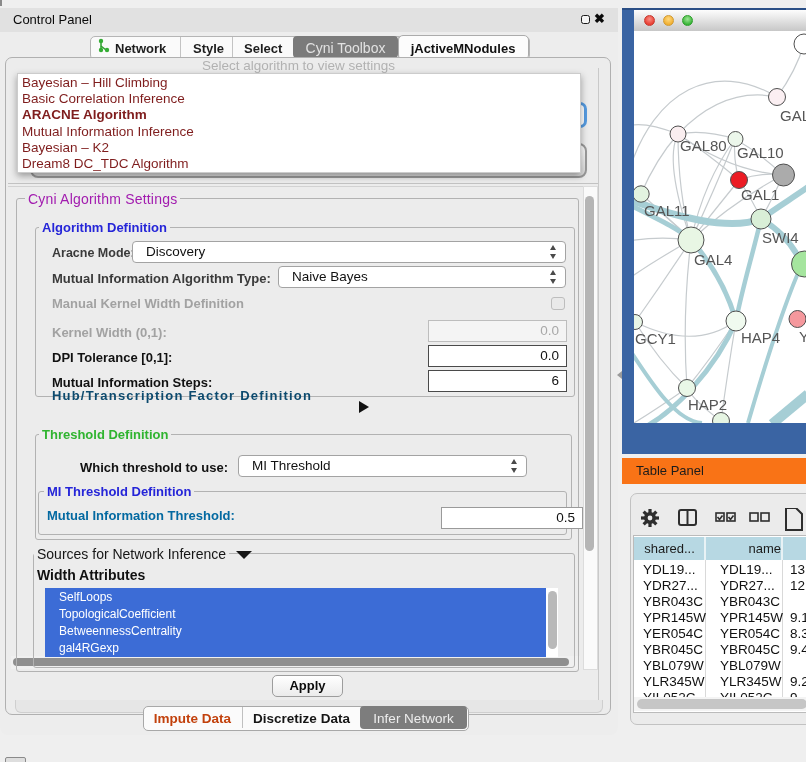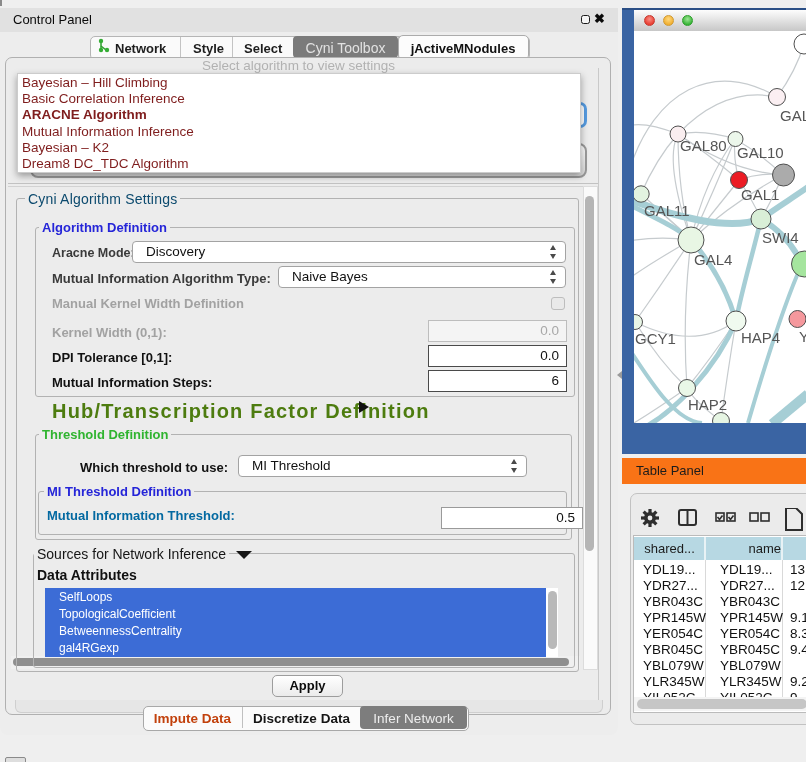--- a/index.html
+++ b/index.html
@@ -60,56 +60,56 @@
 
   <div class="abs" style="left:17px;top:73px;width:562px;height:98px;background:#fff;border:1px solid #cccccc;box-shadow:0 3px 7px rgba(0,0,0,0.35);"></div>
   <div class="abs" style="left:22px;top:75px;font-size:13.5px;line-height:16.2px;color:#7f1d1d;white-space:nowrap;">Bayesian – Hill Climbing<br>Basic Correlation Inference<br><span class="b">ARACNE Algorithm</span><br>Mutual Information Inference<br>Bayesian – K2<br>Dream8 DC_TDC Algorithm</div>
 
   <div class="abs" style="left:583px;top:186px;width:13px;height:482px;background:#fafafa;border:1px solid #dcdcdc;"></div>
   <div class="abs" style="left:585px;top:196px;width:9px;height:355px;background:#b5b5b5;border-radius:5px;"></div>
   <div class="abs" style="left:11px;top:656px;width:569px;height:13px;background:#f0f0f0;"></div>
   <div class="abs" style="left:13px;top:658px;width:556px;height:8px;background:#8f8f8f;border-radius:4px;"></div>
 
   <div class="grp" style="left:16px;top:198px;width:561px;height:472px;"></div>
-  <div class="grplbl" style="left:25px;top:191px;color:#0c4a6e;font-size:14px;letter-spacing:0.2px;">Cyni Algorithm Settings</div>
+  <div class="grplbl" style="left:25px;top:191px;color:#a21caf;font-size:14px;letter-spacing:0.2px;">Cyni Algorithm Settings</div>
 
   <div class="grp" style="left:35px;top:227px;width:538px;height:168px;"></div>
   <div class="grplbl b" style="left:39px;top:220px;color:#2525d8;font-size:13px;">Algorithm Definition</div>
 
   <div class="lbl" style="left:52px;top:246px;font-size:12.5px;">Aracne Mode:</div>
   <div class="combo" style="left:132px;top:241px;width:419px;">Discovery<div class="stepper"></div></div>
   <div class="lbl" style="left:52px;top:271px;">Mutual Information Algorithm Type:</div>
   <div class="combo" style="left:278px;top:266px;width:273px;">Naive Bayes<div class="stepper"></div></div>
   <div class="lbl dis" style="left:52px;top:296px;">Manual Kernel Width Definition</div>
   <div class="abs" style="left:551px;top:297px;width:12px;height:11px;background:#e9e9e9;border:1px solid #bdbdbd;border-radius:3px;"></div>
   <div class="lbl dis" style="left:52px;top:325px;">Kernel Width (0,1):</div>
   <div class="inp" style="left:428px;top:320px;width:130px;border-color:#bdbdbd;color:#a8a8a8;background:#f4f4f4;">0.0</div>
   <div class="lbl" style="left:52px;top:350px;color:#111;">DPI Tolerance [0,1]:</div>
   <div class="inp" style="left:428px;top:345px;width:130px;">0.0</div>
   <div class="lbl" style="left:52px;top:375px;color:#111;">Mutual Information Steps:</div>
   <div class="inp" style="left:428px;top:370px;width:130px;">6</div>
 
-  <div class="lbl" style="left:52px;top:400px;color:#4d7c0f;font-size:20px;letter-spacing:1.2px;">Hub/Transcription Factor Definition</div>
+  <div class="lbl" style="left:52px;top:388px;color:#0c4a6e;font-size:13px;letter-spacing:1.2px;">Hub/Transcription Factor Definition</div>
   <div class="abs" style="left:359px;top:401px;width:0;height:0;border-top:6px solid transparent;border-bottom:6px solid transparent;border-left:10px solid #111;"></div>
 
   <div class="grp" style="left:35px;top:434px;width:535px;height:104px;"></div>
   <div class="grplbl b" style="left:39px;top:427px;color:#2fb42f;font-size:13px;">Threshold Definition</div>
 
   <div class="lbl" style="left:80px;top:460px;color:#111;">Which threshold to use:</div>
   <div class="combo" style="left:238px;top:455px;width:274px;">MI Threshold<div class="stepper"></div></div>
 
   <div class="grp" style="left:38px;top:491px;width:527px;height:42px;"></div>
   <div class="grplbl b" style="left:44px;top:484px;color:#2525d8;font-size:13px;">MI Threshold Definition</div>
   <div class="lbl" style="left:47px;top:508px;color:#0369a1;">Mutual Information Threshold:</div>
   <div class="inp" style="left:441px;top:507px;width:133px;border-color:#9a9a9a;">0.5</div>
 
   <div class="grp" style="left:33px;top:553px;width:540px;height:113px;"></div>
   <div class="grplbl" style="left:34px;top:546px;color:#161616;font-size:14px;">Sources for Network Inference</div>
   <div class="abs" style="left:236px;top:551px;width:0;height:0;border-left:8.5px solid transparent;border-right:8.5px solid transparent;border-top:8.5px solid #161616;"></div>
-  <div class="lbl" style="left:37px;top:567px;color:#111;font-size:14px;">Data Attributes</div>
+  <div class="lbl" style="left:37px;top:567px;color:#111;font-size:14px;">Width Attributes</div>
   <div class="abs" style="left:45px;top:588px;width:513px;height:69px;background:#fff;"></div>
   <div class="abs" style="left:45px;top:588px;width:501px;height:69px;background:#3c6cd6;"></div>
   <div class="abs" style="left:59px;top:589px;font-size:12px;line-height:17px;color:#fff;">SelfLoops<br>TopologicalCoefficient<br>BetweennessCentrality<br>gal4RGexp</div>
   <div class="abs" style="left:548px;top:591px;width:9px;height:58px;background:#b9b9b9;border-radius:5px;"></div>
 
   <div class="abs" style="left:272px;top:675px;width:69px;height:20px;background:linear-gradient(#ffffff,#ebebeb);border:1px solid #9d9d9d;border-radius:5px;text-align:center;font-size:13px;font-weight:bold;line-height:20px;color:#0d0d0d;">Apply</div>
 
   <div class="abs" style="left:15px;top:700px;width:586px;height:12px;background:#e6e6e6;border:1px solid #cfcfcf;border-top:none;border-radius:0 0 6px 6px;"></div>
 
   <div class="abs" style="left:143px;top:706px;width:324px;height:23px;background:#fbfbfb;border:1px solid #a8a8a8;border-radius:5px;"></div>

